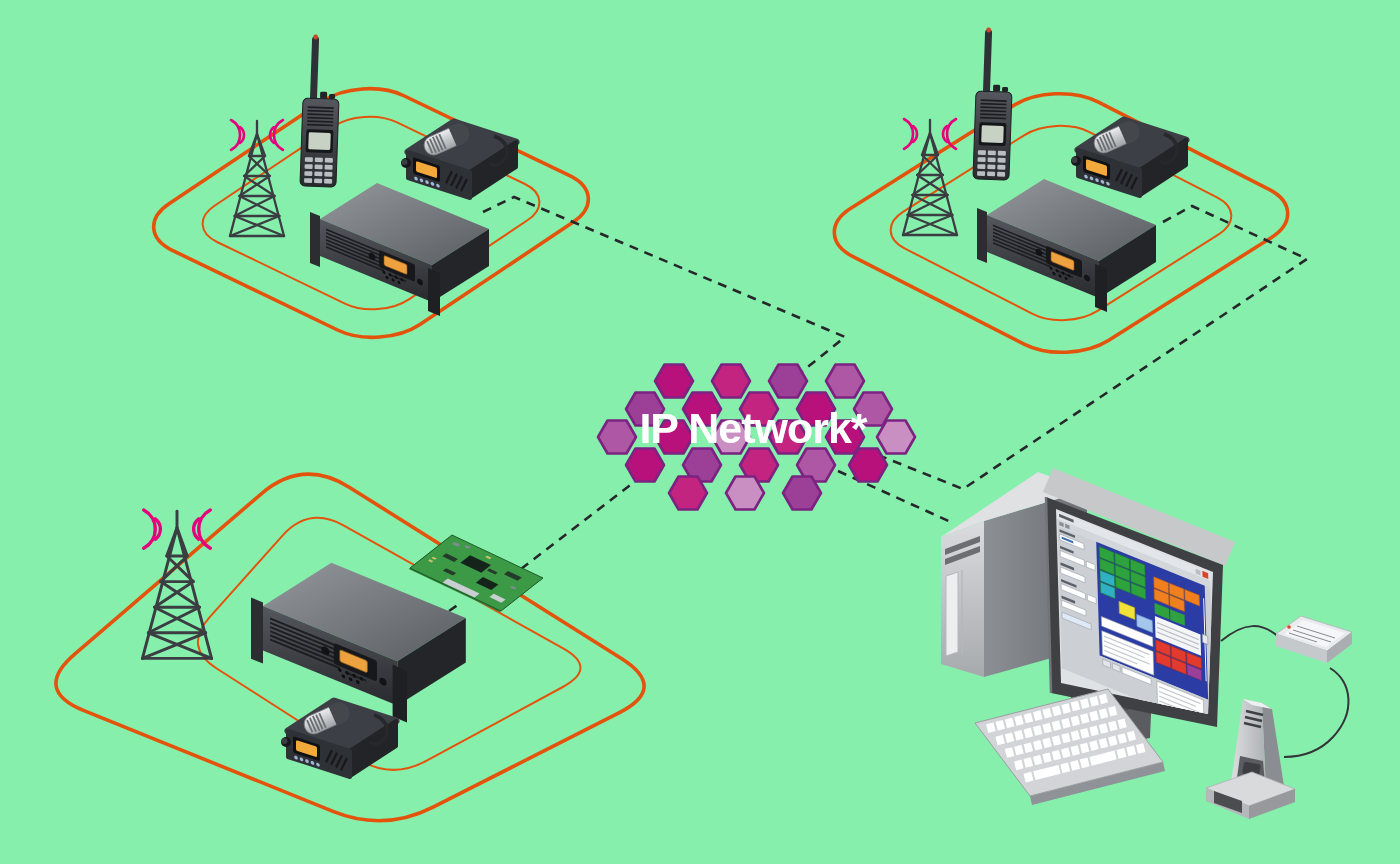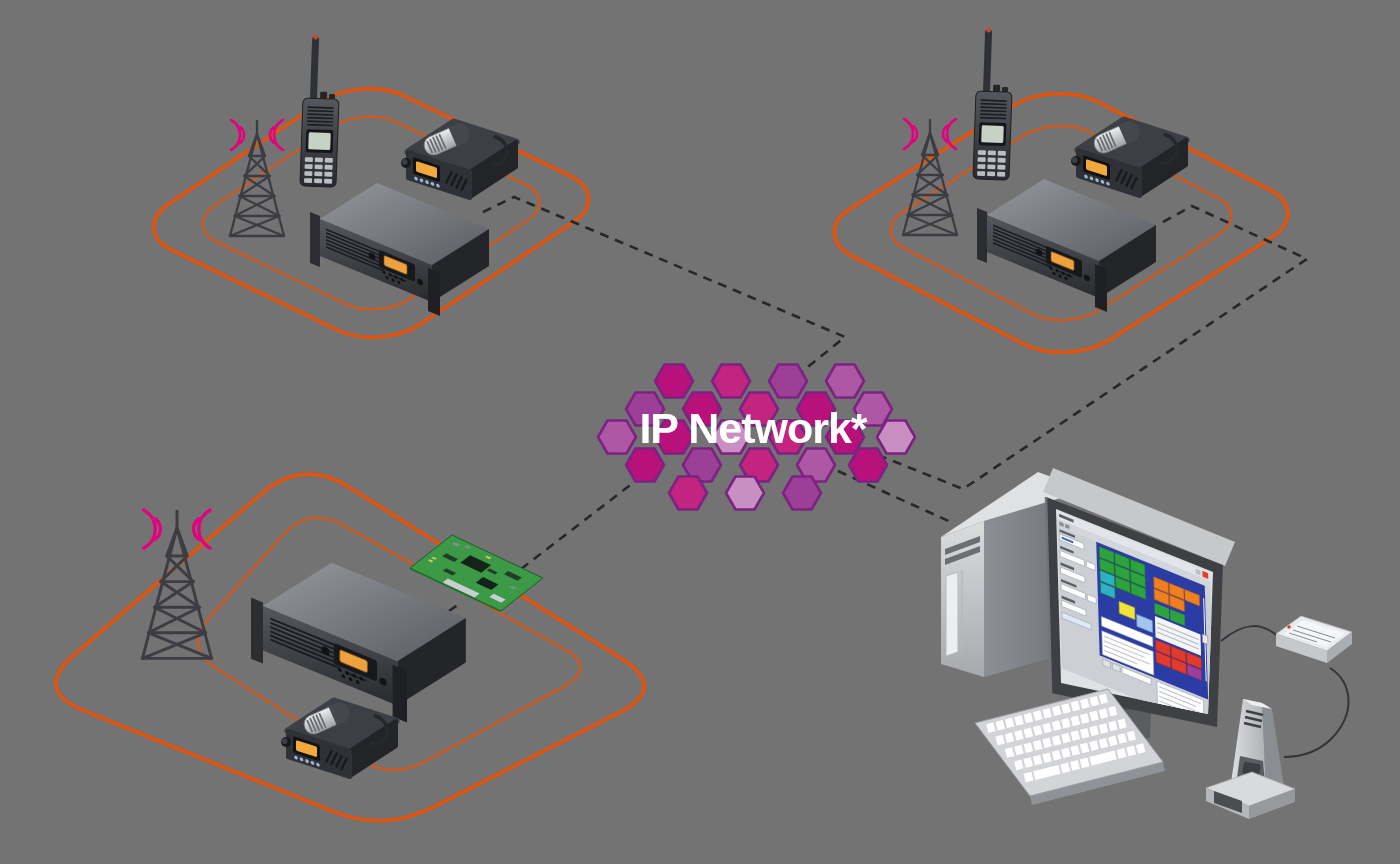--- a/index.html
+++ b/index.html
@@ -1,16 +1,16 @@
 <!DOCTYPE html>
 <html><head>
 <meta charset="utf-8">
 <style>
   html,body{margin:0;padding:0;background:#ffffff;}
-  #stage{position:relative;width:1400px;height:864px;background:#737373;overflow:hidden;
+  #stage{position:relative;width:1400px;height:864px;background:#86efac;overflow:hidden;
          font-family:"Liberation Sans", sans-serif;}
   svg{display:block}
   .net-label{font-family:"Liberation Sans", sans-serif;font-weight:bold;font-size:43px;
              letter-spacing:-1px;fill:#ffffff;}
 </style>
 </head>
 <body>
 
 <div id="stage">
 <svg width="1400" height="864" viewBox="0 0 1400 864" xmlns="http://www.w3.org/2000/svg">

